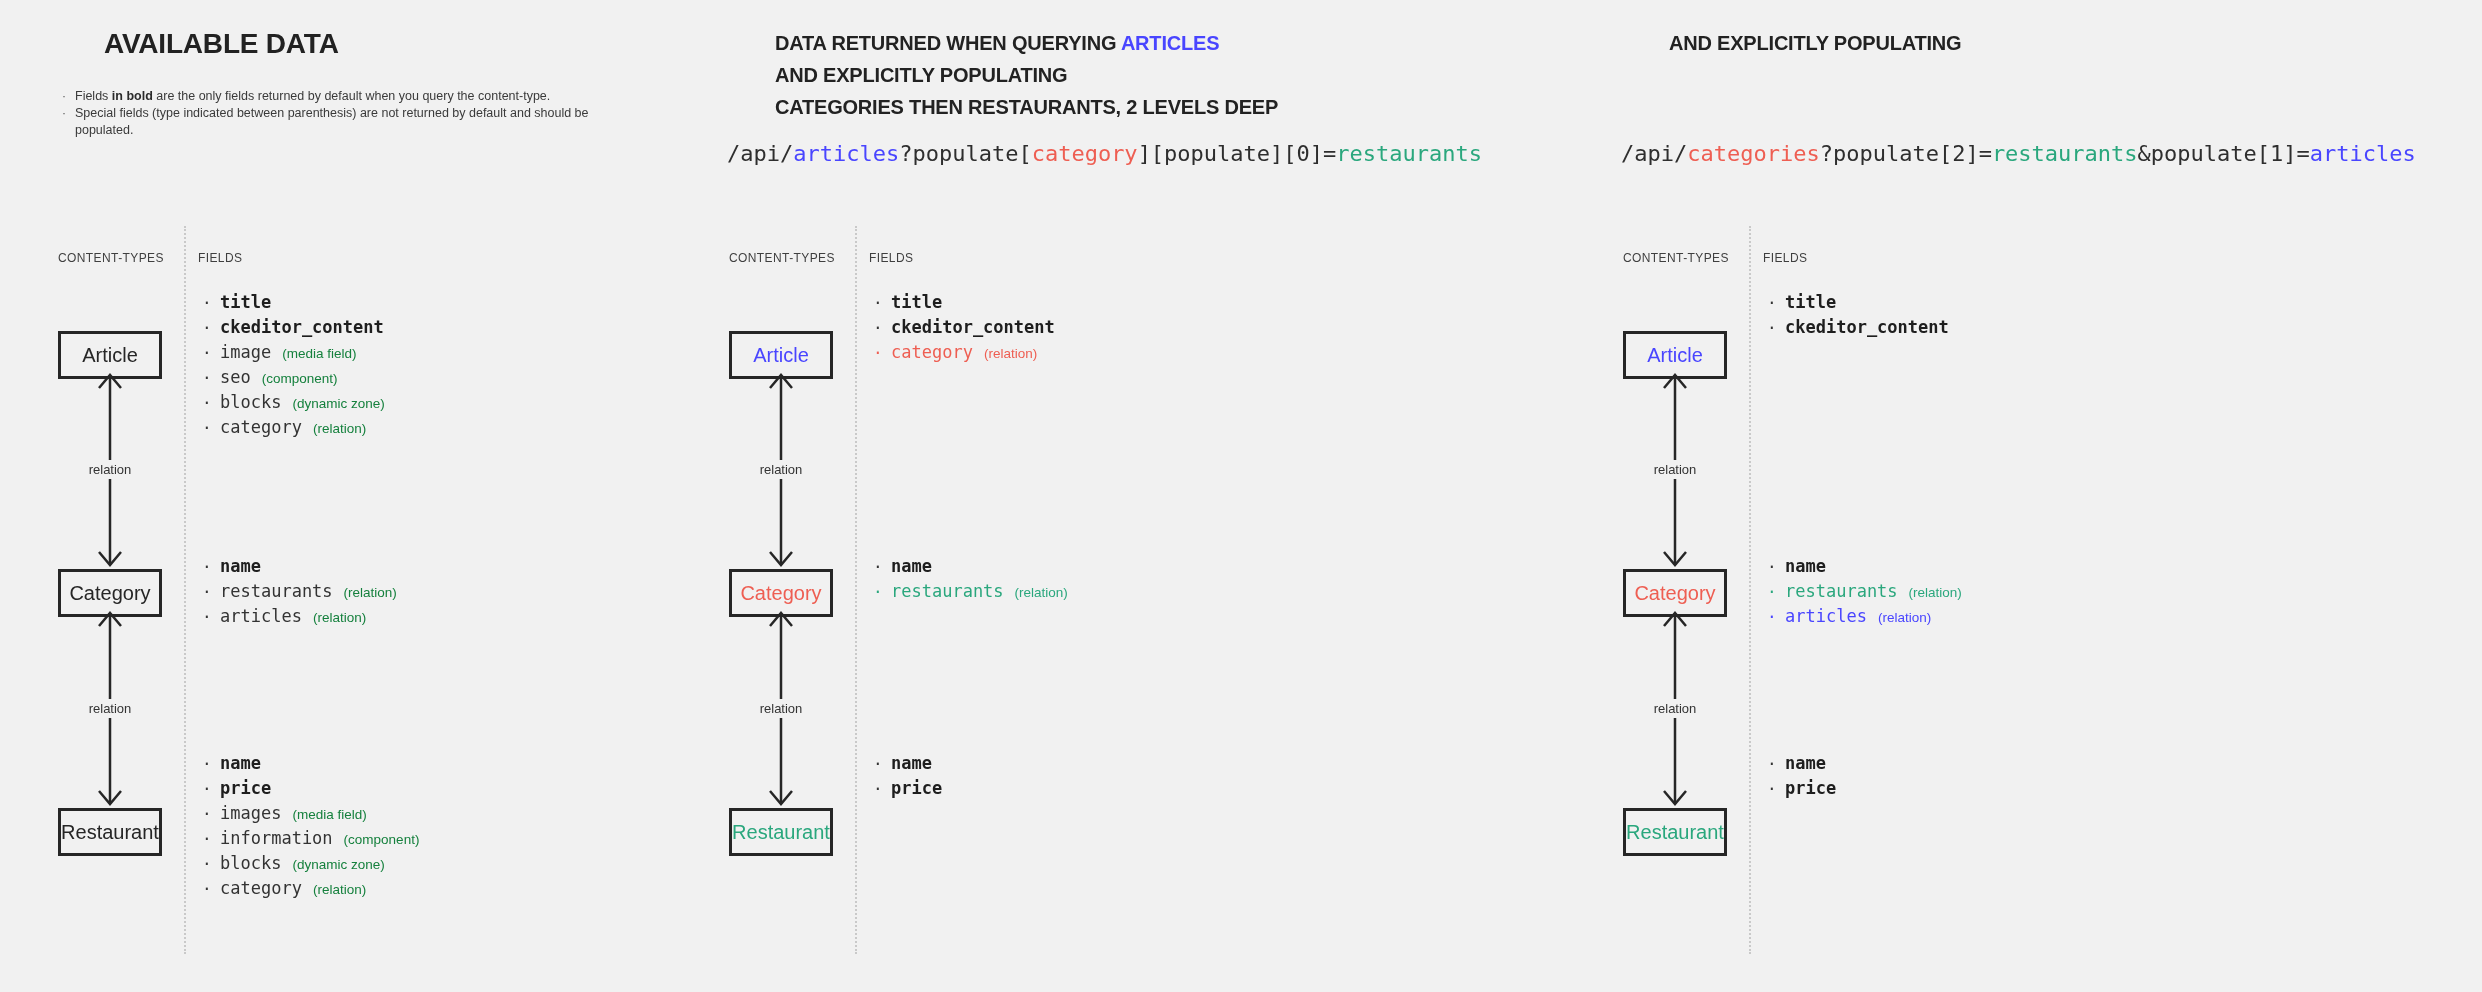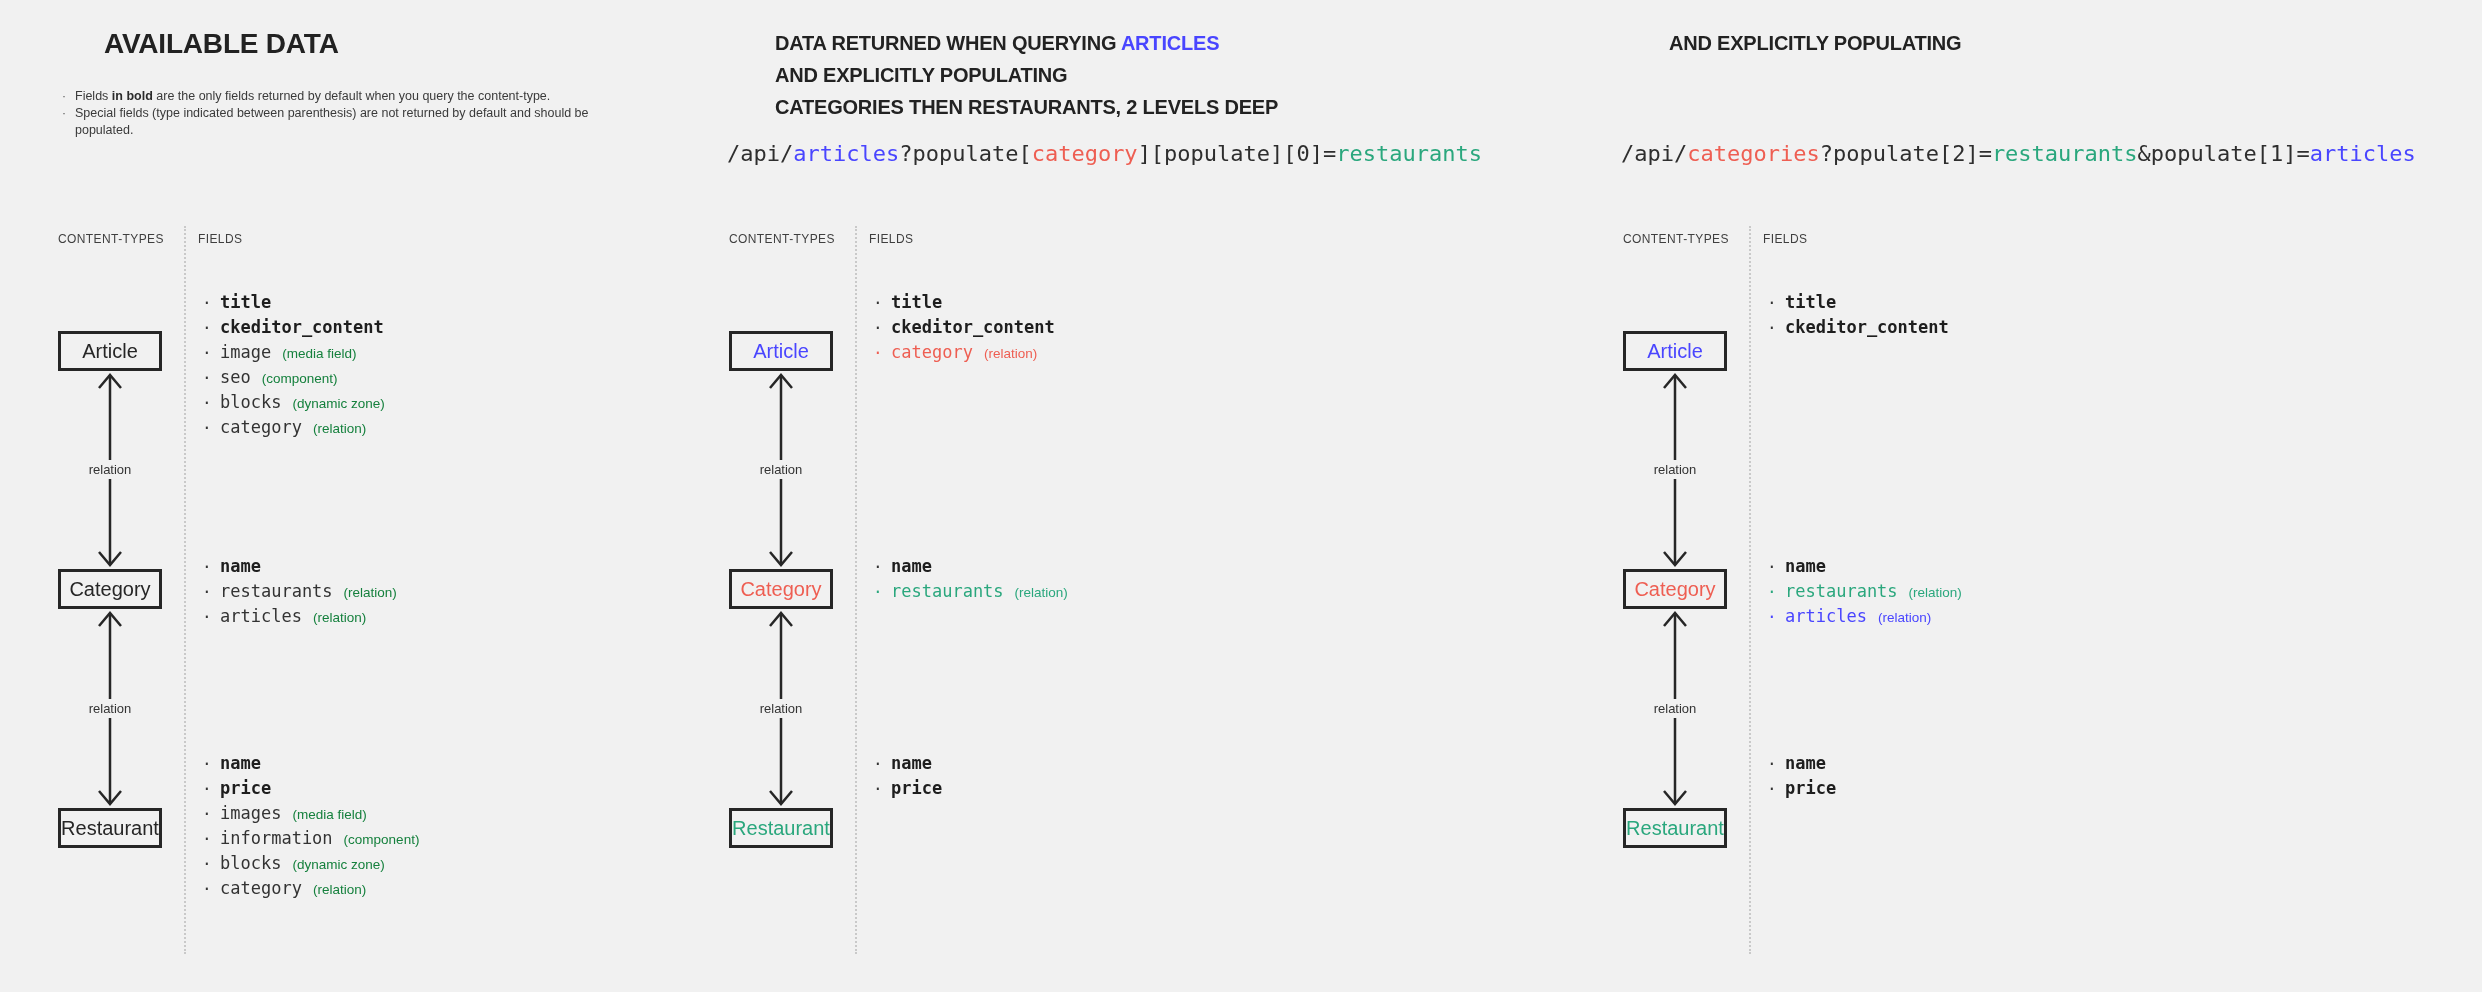--- a/index.html
+++ b/index.html
@@ -17,27 +17,27 @@
   .title-line { font-size:20px; font-weight:700; line-height:32px; letter-spacing:-0.2px; color:#222; white-space:nowrap; }
   .panel[data-panel="0"] .title-line { font-size:28px; line-height:34px; }
 
   .notes { position:absolute; left:6px; top:88px; width:540px; list-style:none; }
   .note { display:flex; gap:9px; font-size:12.5px; line-height:17px; color:#3a3a3a; }
   .n-bullet { flex:0 0 auto; font-size:12px; color:#555; }
   .note b { font-weight:700; color:#2b2b2b; }
 
   .code { position:absolute; left:0; top:141px; font-family:"DejaVu Sans Mono", monospace; font-size:22px; color:#2e2e2e; white-space:nowrap; }
 
-  .col-label { position:absolute; top:232px; font-size:12px; letter-spacing:0.4px; color:#3f3f3f; white-space:nowrap; }
+  .col-label { position:absolute; top:251px; font-size:12px; letter-spacing:0.4px; color:#3f3f3f; white-space:nowrap; }
   .col-label.ct { left:2px; }
   .col-label.fl { left:142px; }
   .divider { position:absolute; left:128px; top:226px; height:728px; width:0; border-left:2px dotted #c9c9c9; }
 
   .ct-box {
-    position:absolute; left:2px; width:104px; height:40px;
+    position:absolute; left:2px; width:104px; height:48px;
     border:3px solid #262626; background:#f1f1f1;
     display:flex; align-items:center; justify-content:center;
     font-size:20px; line-height:1;
   }
   .arrow { position:absolute; }
   .rel-label {
     position:absolute; left:54px; transform:translateX(-50%);
     background:#f1f1f1; padding:2px 5px;
     font-size:13px; color:#333; white-space:nowrap;
   }

